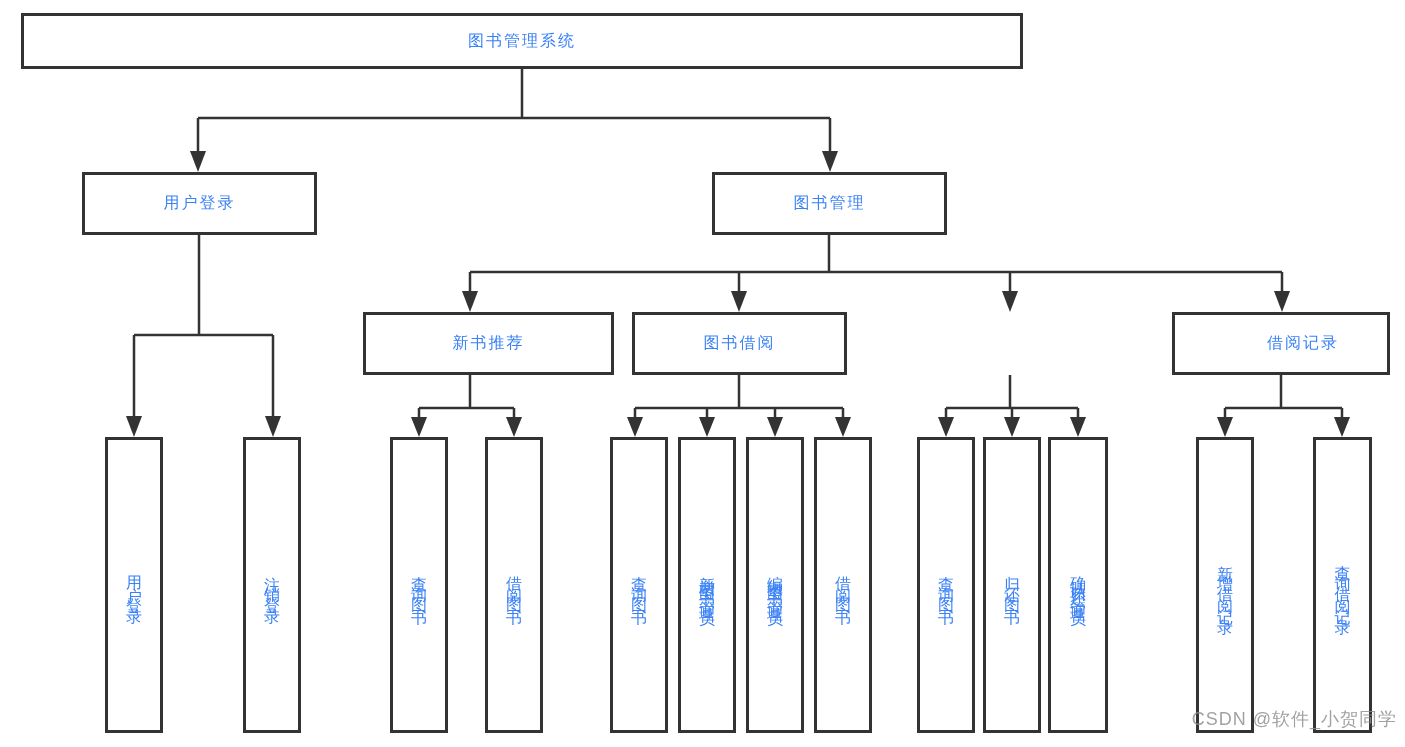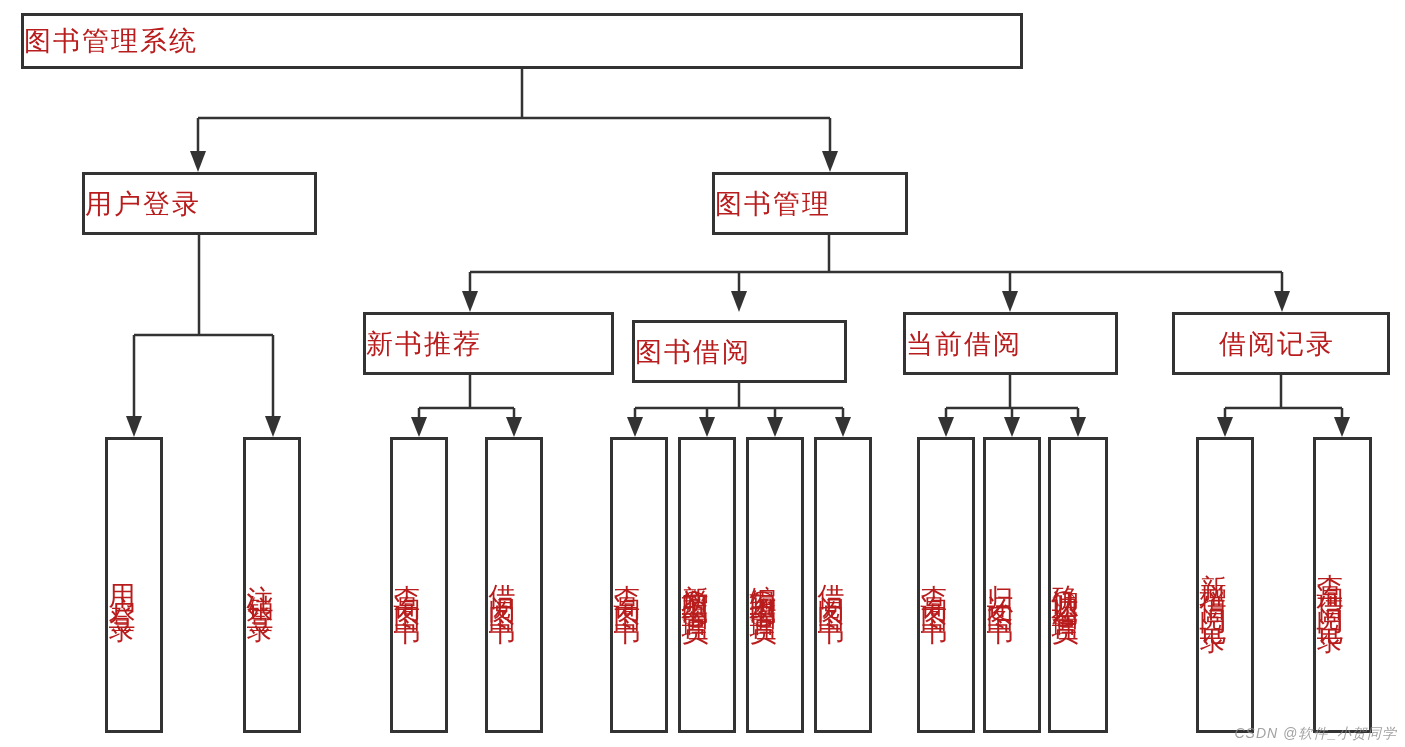--- a/index.html
+++ b/index.html
@@ -17,47 +17,47 @@
     width: 1405px; height: 747px;
     z-index: 1;
   }
   .node {
     position: absolute;
     box-sizing: border-box;
     border: 3px solid #333333;
     background: #ffffff;
     display: flex;
     align-items: center;
-    color: #b91c1c;
-    font-size: 27px;
+    justify-content: center;
+    color: #3b82f6;
+    font-size: 16px;
     z-index: 2;
   }
   .node.h span {
     letter-spacing: 2px;
     white-space: nowrap;
   }
   .node.v span {
     writing-mode: vertical-rl;
     text-orientation: mixed;
     letter-spacing: 11px;
     line-height: 1;
   }
   .node.v.tight span {
     letter-spacing: 5px;
   }
   .watermark {
     position: absolute;
     right: 8px;
-    bottom: 4px;
-    font-size: 14px;
+    bottom: 16px;
+    font-size: 18px;
     letter-spacing: 1px;
     color: rgba(140, 140, 140, 0.82);
     z-index: 5;
     white-space: nowrap;
-    font-style: italic;
   }
 </style>
 </head>
 <body>
 
 <div class="canvas">
 
   <svg class="connectors" viewBox="0 0 1405 747" xmlns="http://www.w3.org/2000/svg">
     <g stroke="#333333" stroke-width="2.5" fill="none">
 
@@ -98,32 +98,29 @@
     </g>
   </svg>
 
   <div class="node h" style="left:21px; top:13px; width:1002px; height:56px;">
     <span>图书管理系统</span>
   </div>
 
   <div class="node h" style="left:82px; top:172px; width:235px; height:63px;">
     <span>用户登录</span>
   </div>
-  <div class="node h" style="left:712px; top:172px; width:196px; height:63px;">
+  <div class="node h" style="left:712px; top:172px; width:235px; height:63px;">
     <span>图书管理</span>
   </div>
 
   <div class="node h" style="left:363px; top:312px; width:251px; height:63px;">
     <span>新书推荐</span>
   </div>
-  <div class="node h" style="left:632px; top:312px; width:215px; height:63px;margin-top:8px;">
+  <div class="node h" style="left:632px; top:312px; width:215px; height:63px;">
     <span>图书借阅</span>
-  </div>
-  <div class="node h" style="left:903px; top:312px; width:215px; height:63px;">
-    <span>当前借阅</span>
   </div>
   <div class="node h" style="left:1172px; top:312px; width:218px; height:63px;padding-left:44px;">
     <span>借阅记录</span>
   </div>
 
   <div class="node v" style="left:105px; top:437px; width:58px; height:296px;">
     <span>用户登录</span>
   </div>
   <div class="node v" style="left:243px; top:437px; width:58px; height:296px;">
     <span>注销登录</span>

